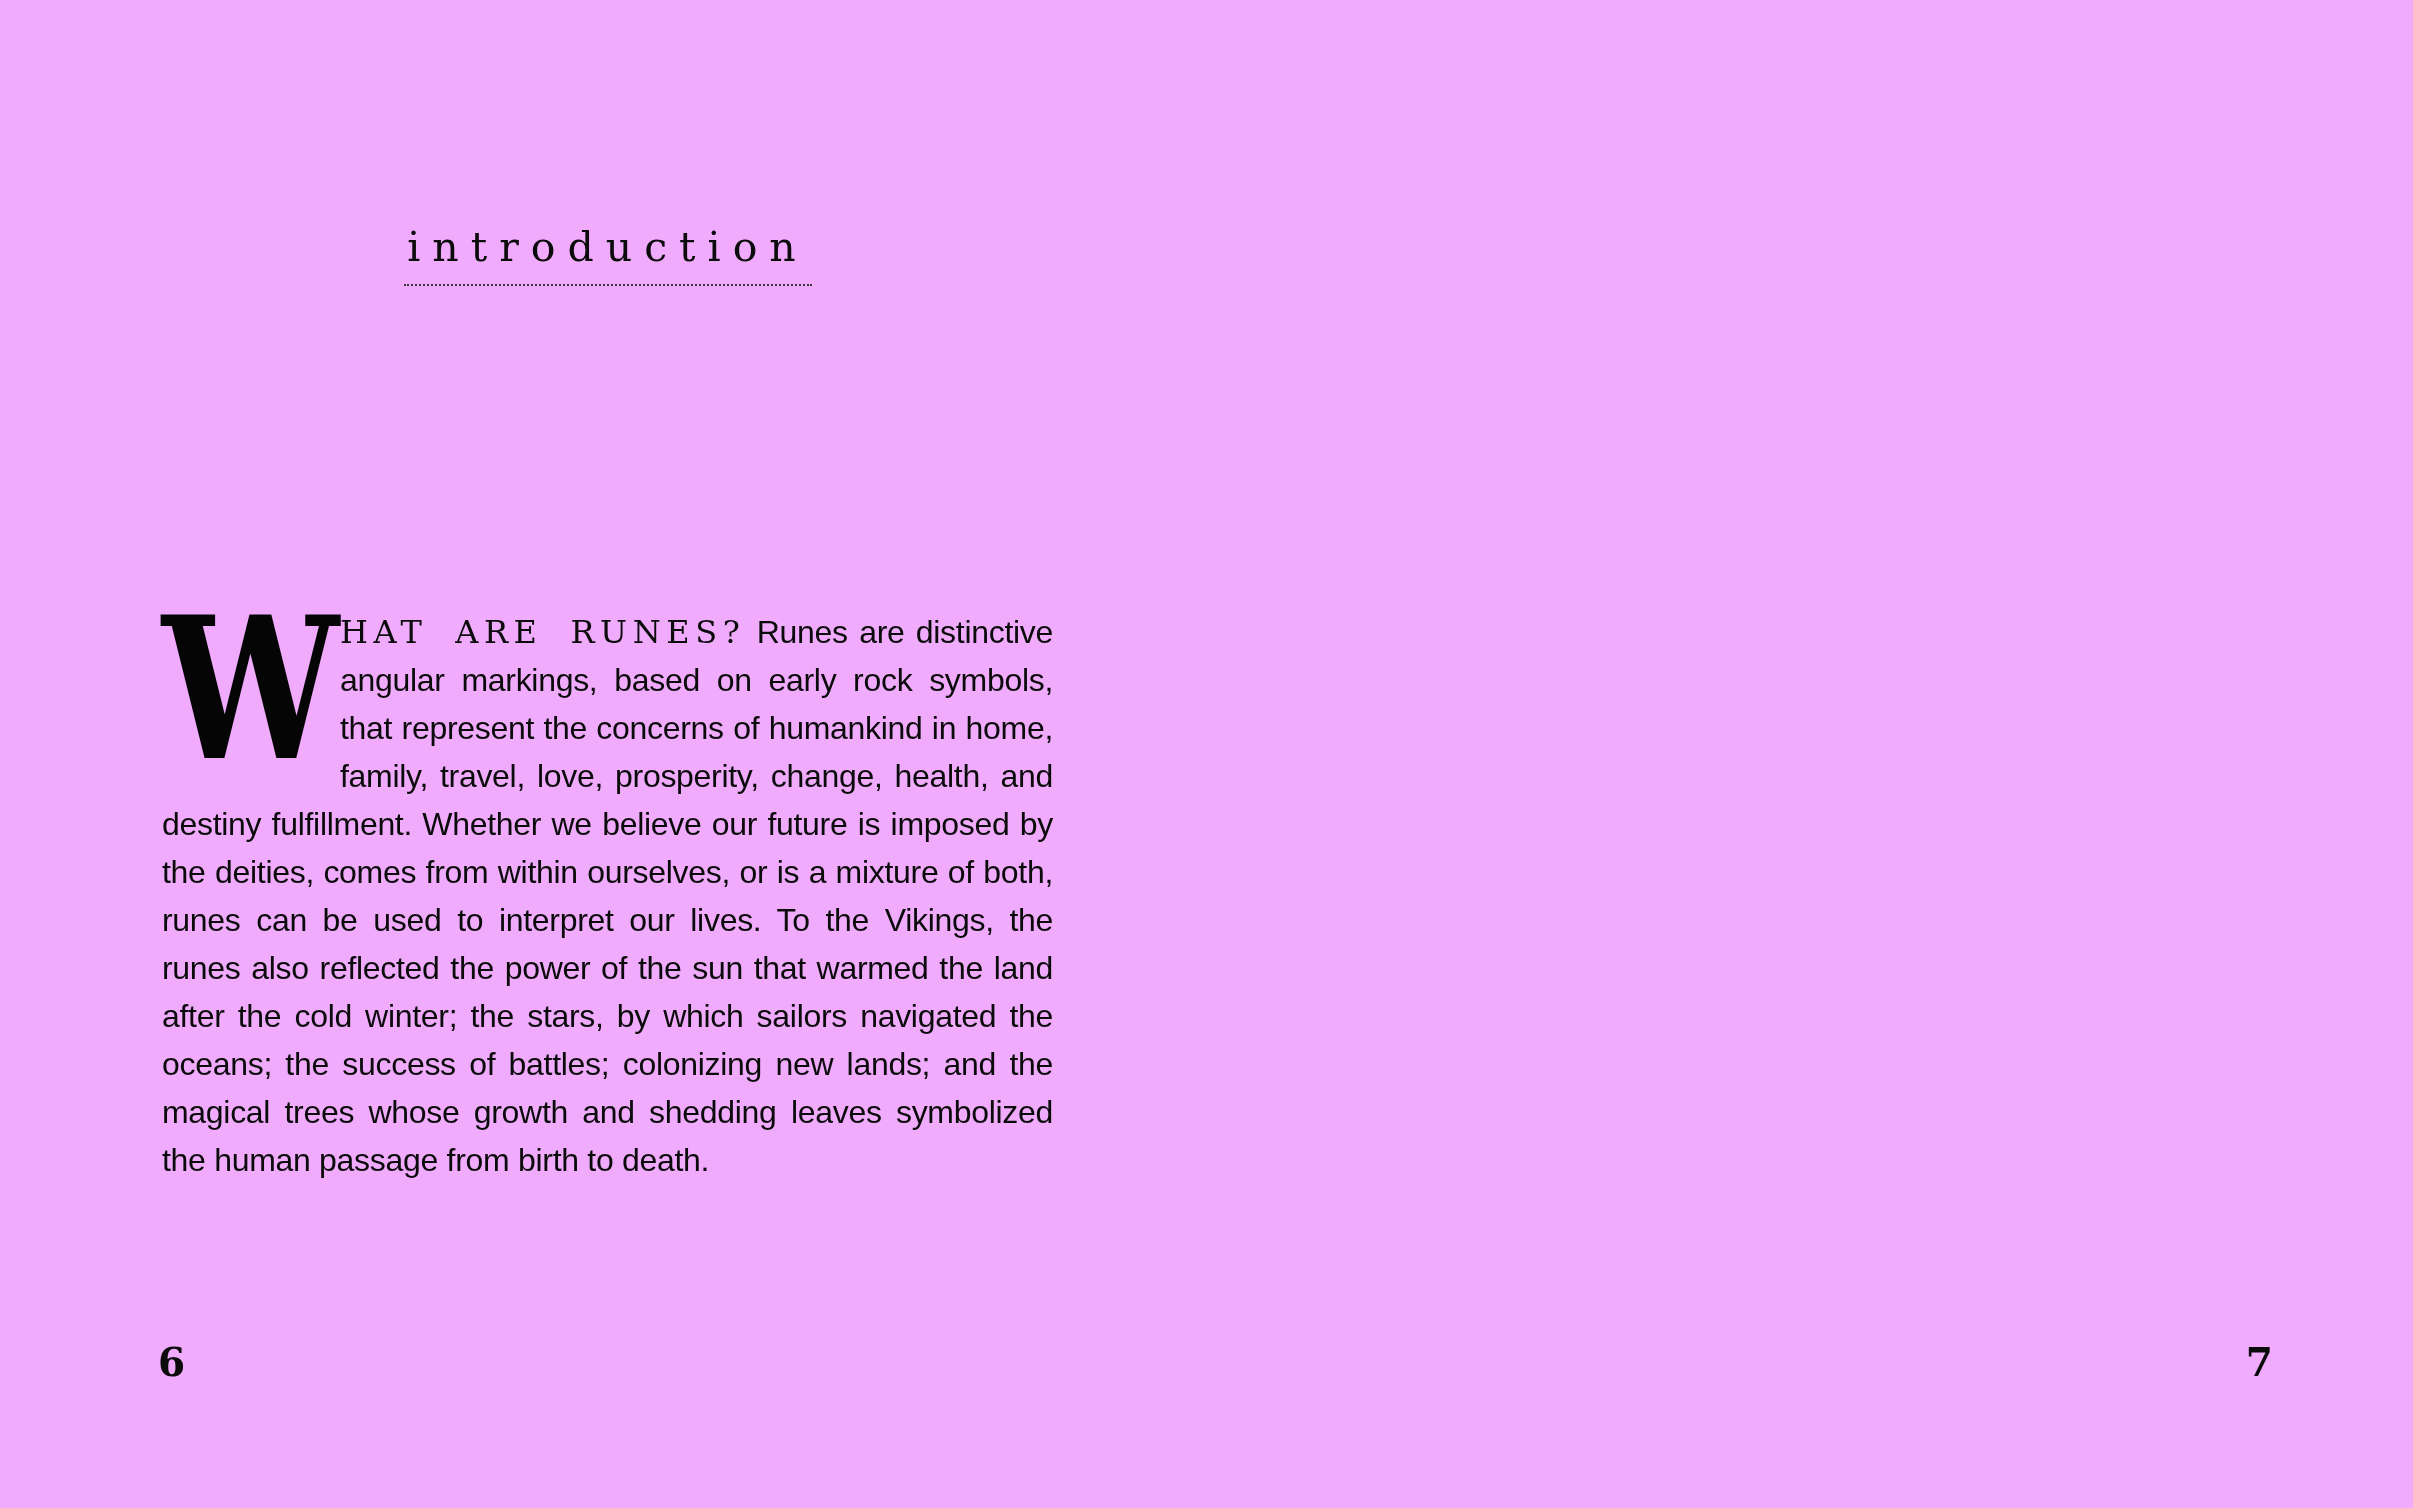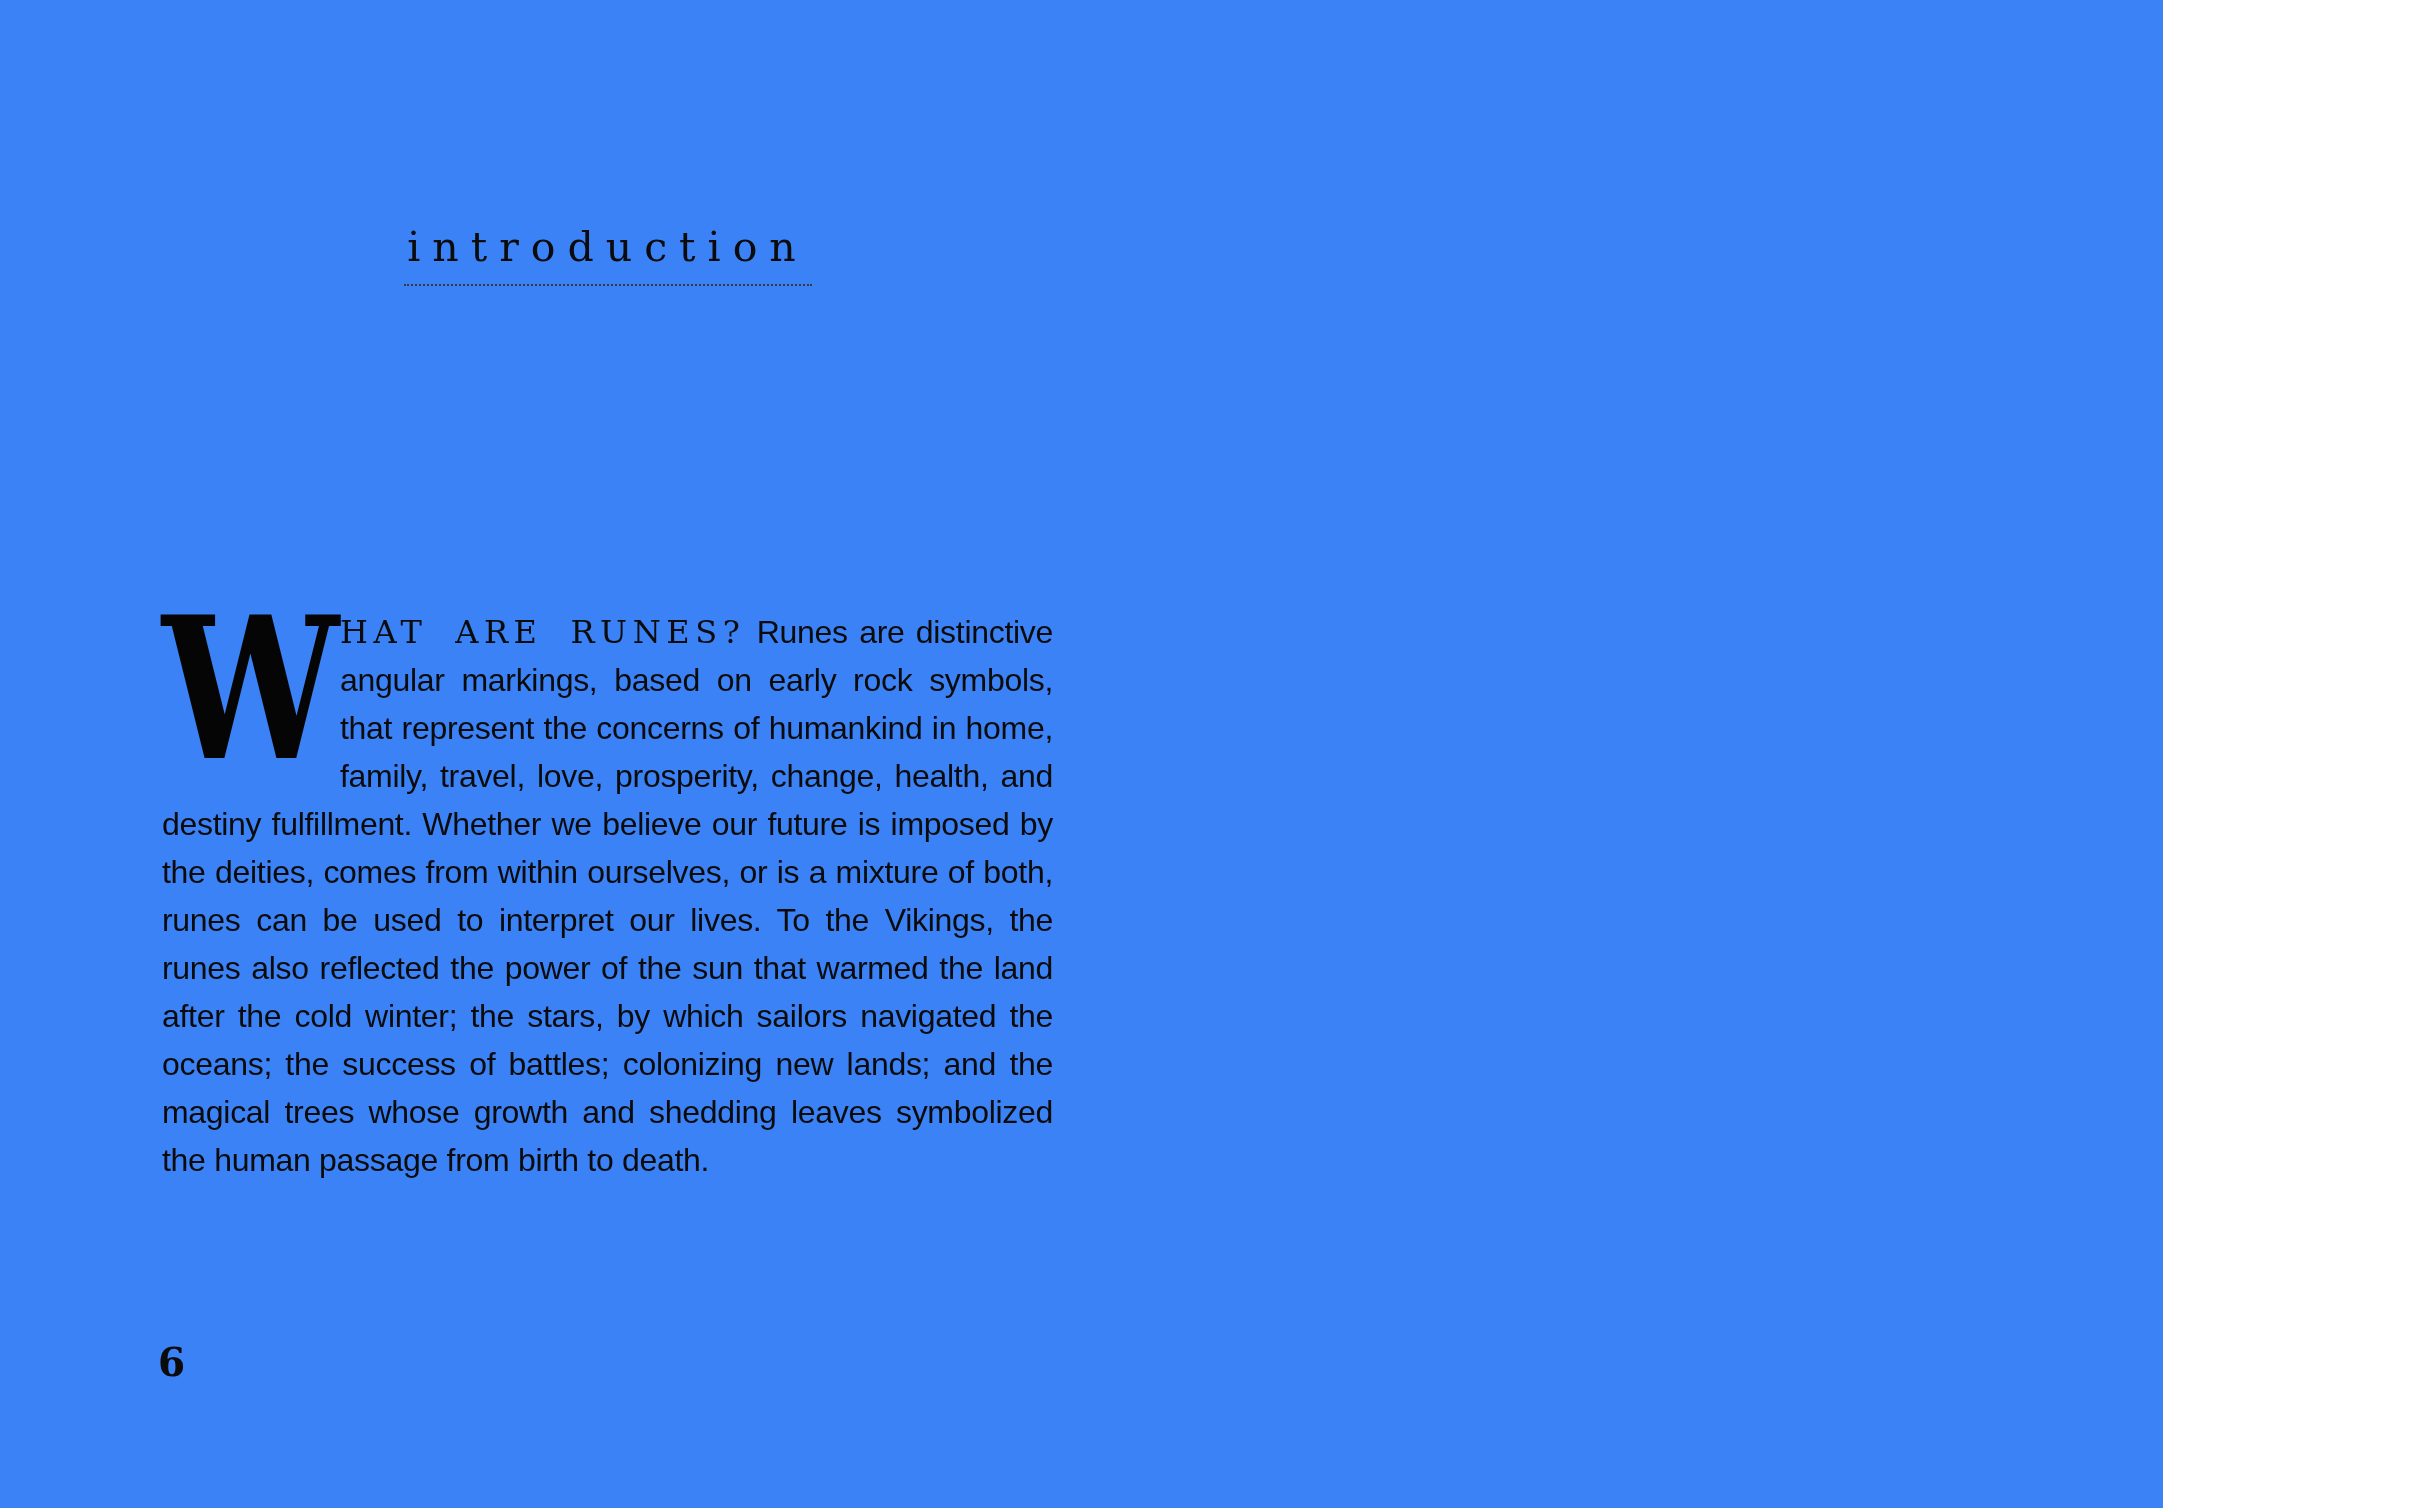--- a/index.html
+++ b/index.html
@@ -1,23 +1,23 @@
 <!DOCTYPE html>
 <html style="font-size:15px"><head>
 <meta charset="utf-8">
 <style>
   * { margin: 0; padding: 0; box-sizing: border-box; }
   html, body { background: #ffffff; }
   body { font-family: "Liberation Sans", sans-serif; color: #0b0b0b; }
 
   .spread {
     position: relative;
-    width: 2163px;
+    width: 2413px;
     height: 1508px;
-    background: #3b82f6;
+    background: #f0abfc;
     overflow: hidden;
   }
 
   .page {
     position: absolute;
     top: 0;
     width: 1207px;
     height: 1508px;
   }
   .page-left  { left: 0; }

